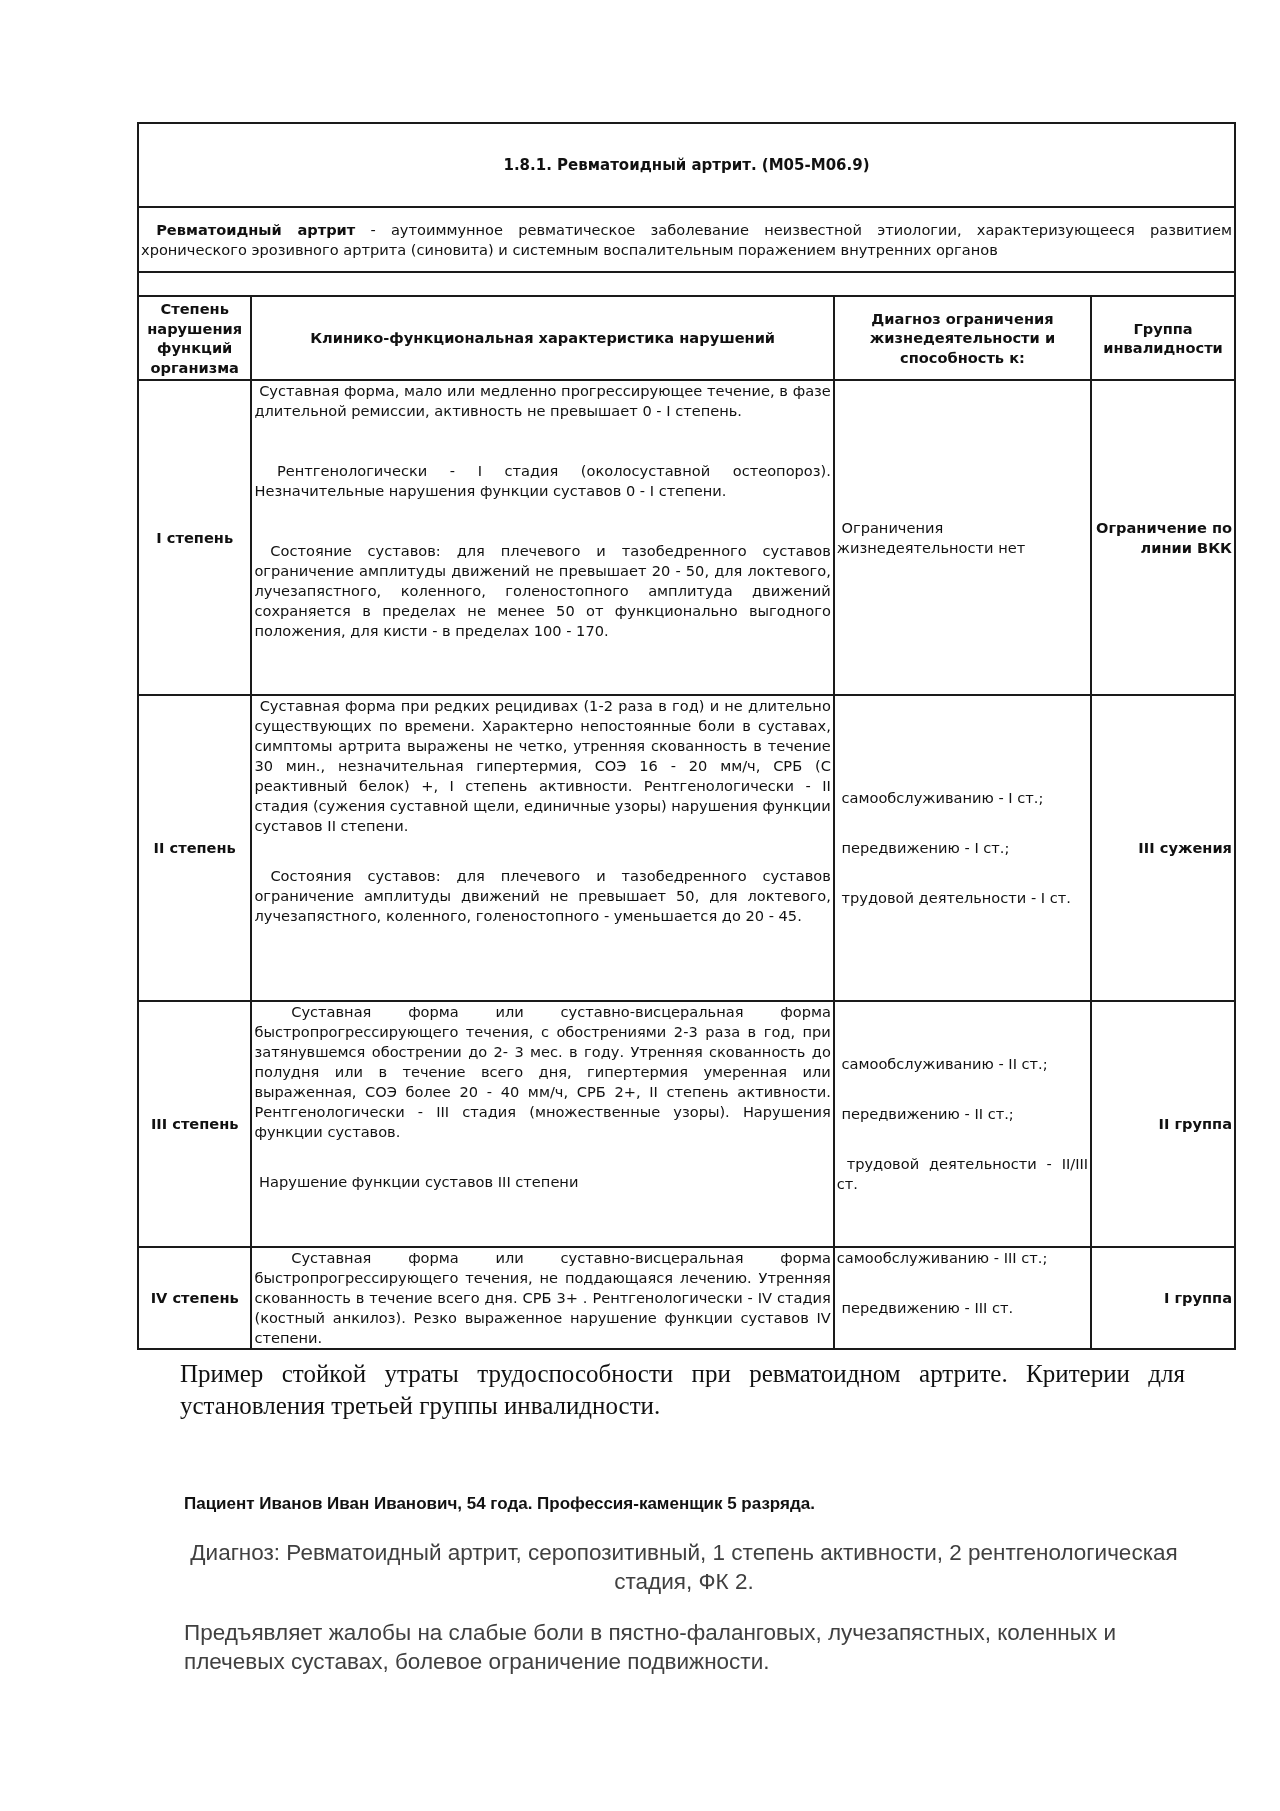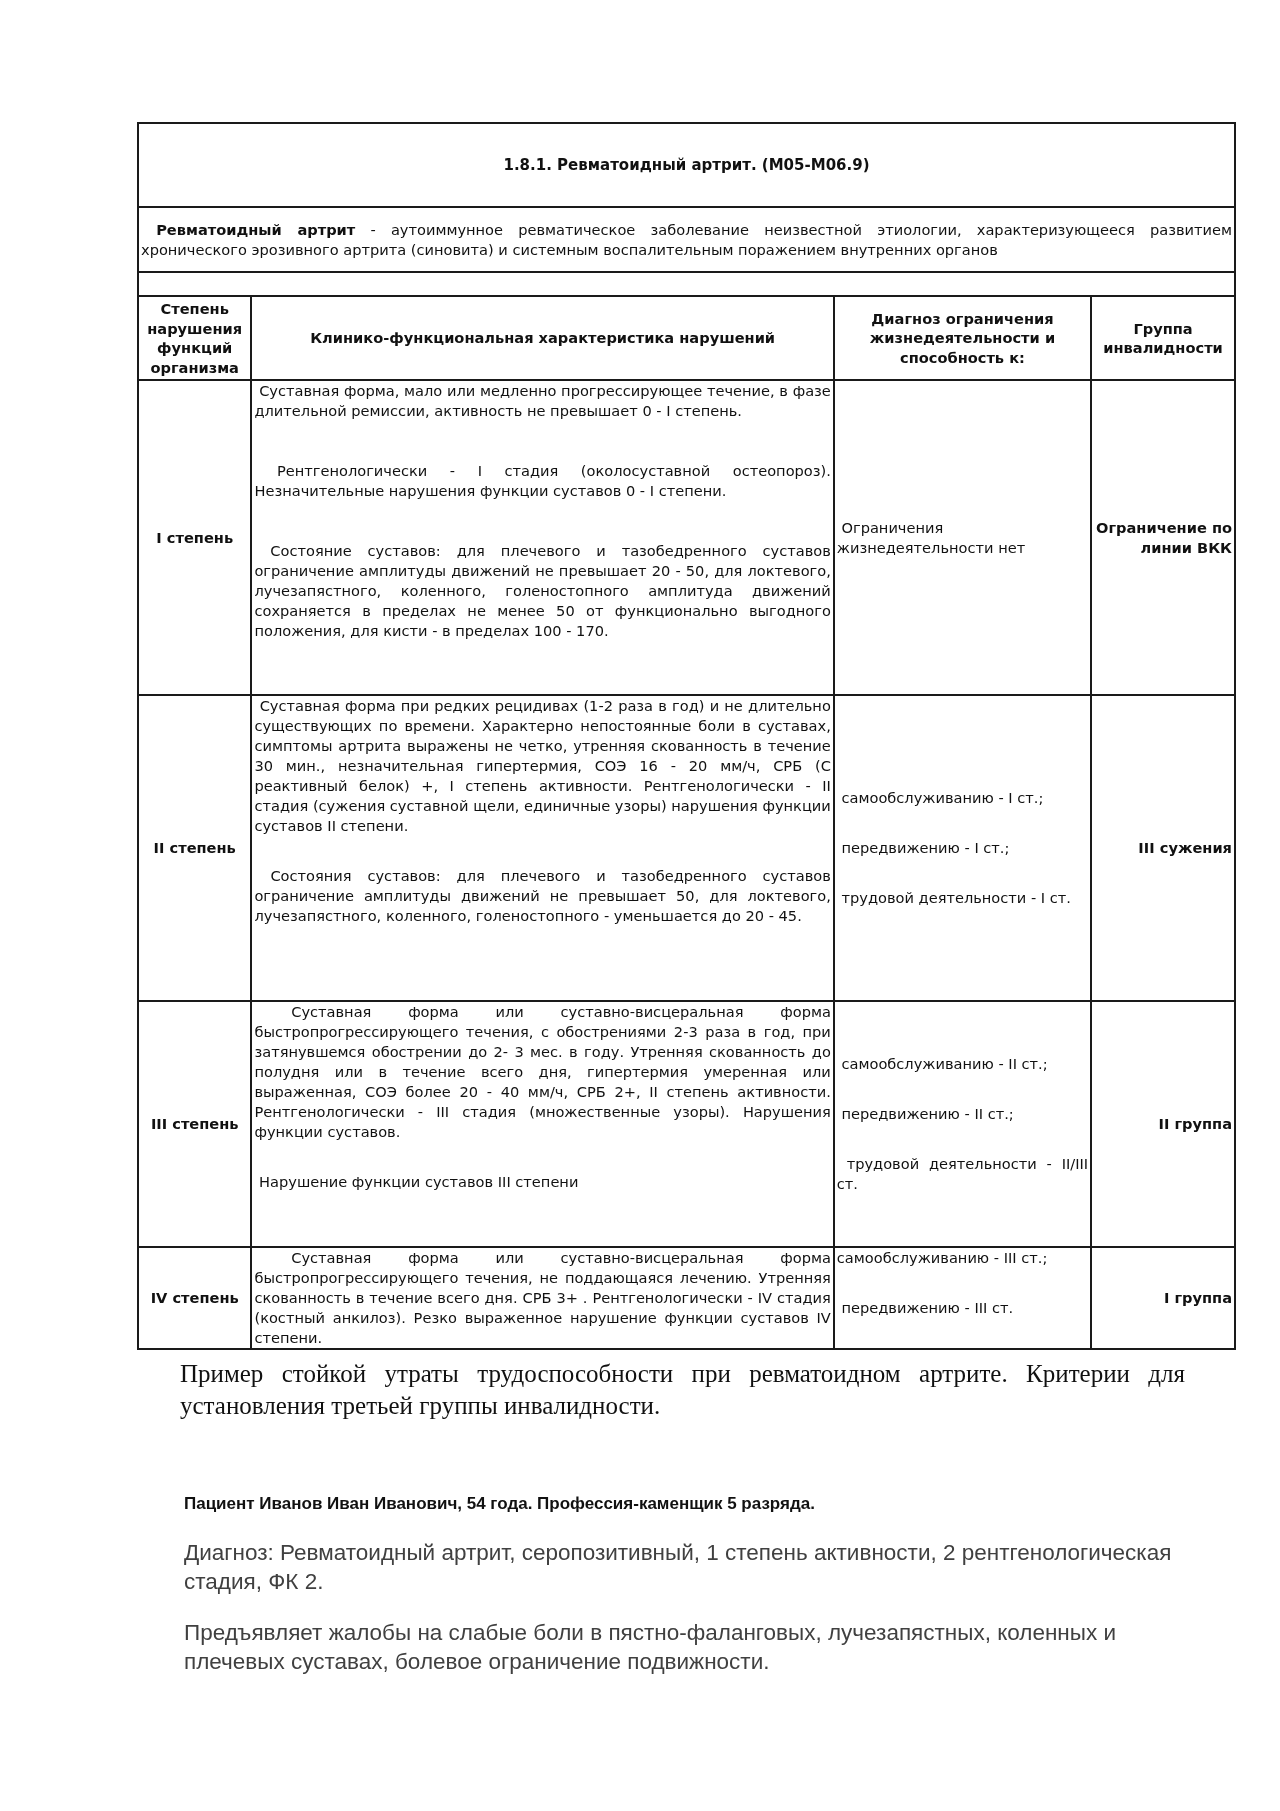--- a/index.html
+++ b/index.html
@@ -30,21 +30,21 @@
     font-family: "Liberation Serif", serif; font-size: 25px; line-height: 32px; text-align: justify; color: #111;
   }
   .patient {
     position: absolute; left: 184px; top: 1494px; font-family: "Liberation Sans", sans-serif;
     font-weight: bold; font-size: 17px; color: #111;
   }
   .para {
     position: absolute; left: 184px; width: 1000px; font-family: "Liberation Sans", sans-serif;
     font-size: 22.5px; line-height: 29px; color: #404040;
   }
-  .p1 { top: 1538px; }
+  .p1 { top: 1538px; text-align: center; }
   .p2 { top: 1618px; }
 </style>
 </head>
 <body>
 
 <div class="page">
   <table class="main">
     <colgroup>
       <col class="c1">
         <col class="c2">

